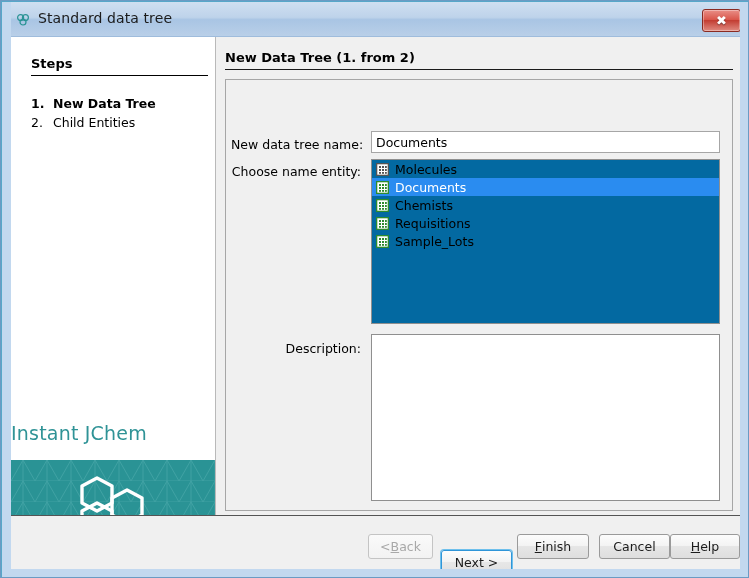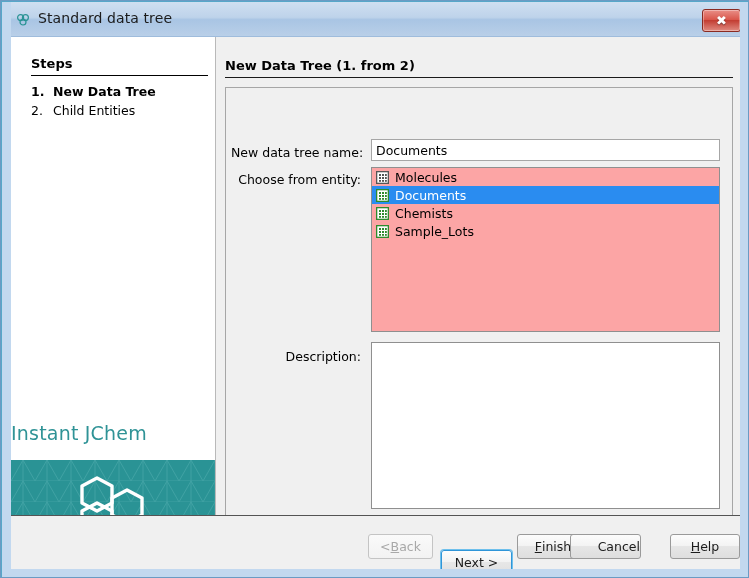--- a/index.html
+++ b/index.html
@@ -139,20 +139,21 @@
     height: 18px;
   }
   .step-num {
     width: 22px;
     font-size: 12.5px;
     color: #000;
   }
   .step-label {
     font-size: 12.5px;
     color: #000;
+    margin-top: 12px;
   }
   .step-row.active .step-num,
   .step-row.active .step-label { font-weight: bold; }
 
   .brand-name {
     position: absolute;
     left: 0; top: 385px;
     width: 205px;
     text-align: left;
     font-size: 19px;
@@ -178,21 +179,21 @@
     top: 50%;
     transform: translate(-50%, -50%);
     width: 74px;
     height: 66px;
   }
 
   
   .content-panel {
     position: absolute;
     left: 205px;
-    top: 8px;
+    top: 0px;
     width: 524px;
     height: 478px;
     box-sizing: border-box;
     background: #f0f0f0;
   }
   .content-title {
     position: absolute;
     left: 9px; top: 13px;
     font-size: 13px;
     font-weight: bold;
@@ -238,21 +239,21 @@
     color: #000;
     padding: 0 4px;
     outline: none;
   }
 
   .listbox {
     position: absolute;
     left: 145px; top: 79px;
     width: 349px; height: 165px;
     box-sizing: border-box;
-    background: #fca5a5;
+    background: #0369a1;
     border: 1px solid #8f8f8f;
     overflow: hidden;
     cursor: default;
   }
   .list-item {
     display: flex;
     align-items: center;
     height: 18px;
     padding-left: 4px;
     font-size: 12.5px;
@@ -329,21 +330,21 @@
   .btn.focused {
     border: 1px solid #2f95d8;
     box-shadow: 0 0 0 1px #6fc0ec;
     background: linear-gradient(to bottom, #fdfdfd 0%, #f2f2f2 48%, #e7e7e7 50%, #dfdfdf 100%);
   }
   .btn .mn { text-decoration: underline; }
 
   .btn-back   { left: 357px; width: 65px; }
   .btn-next   { left: 430px; width: 71px; margin-top: 16px; }
   .btn-finish { left: 506px; width: 72px; }
-  .btn-cancel { left: 559px; width: 71px; justify-content: flex-end; }
+  .btn-cancel { left: 588px; width: 71px; }
   .btn-help   { left: 659px; width: 70px; }
 </style>
 </head>
 <body>
 
 <div id="window">
 
   <div class="titlebar">
     <span class="title-icon">
       <svg width="16" height="16" viewBox="0 0 16 16">
@@ -400,21 +401,21 @@
 
     <div class="content-panel">
       <div class="content-title">New Data Tree (1. from 2)</div>
       <div class="content-rule"></div>
 
       <div class="form-box">
 
         <div class="field-label lbl-name">New data tree name:</div>
         <input class="text-input" type="text" value="Documents" style="">
 
-        <div class="field-label lbl-root">Choose from entity:</div>
+        <div class="field-label lbl-root">Choose name entity:</div>
         <div class="listbox">
 
           <div class="list-item">
             <svg class="entity-icon" viewBox="0 0 13 13">
               <rect x="0.5" y="0.5" width="12" height="12" fill="#ffffff" stroke="#555555" stroke-width="1.6"></rect>
               <g fill="#555555">
                 <rect x="3" y="3" width="2" height="2"></rect>
                   <rect x="6" y="3" width="2" height="2"></rect>
                   <rect x="9" y="3" width="1.8" height="2"></rect>
                 <rect x="3" y="6" width="2" height="2"></rect>
@@ -457,20 +458,37 @@
                   <rect x="6" y="6" width="2" height="2"></rect>
                   <rect x="9" y="6" width="1.8" height="2"></rect>
                 <rect x="3" y="9" width="2" height="1.8"></rect>
                   <rect x="6" y="9" width="2" height="1.8"></rect>
                   <rect x="9" y="9" width="1.8" height="1.8"></rect>
               </g>
             </svg>
             <span>Chemists</span>
           </div>
 
+          <div class="list-item">
+            <svg class="entity-icon" viewBox="0 0 13 13">
+              <rect x="0.5" y="0.5" width="12" height="12" fill="#ffffff" stroke="#2e8b2e" stroke-width="1.6"></rect>
+              <g fill="#2e8b2e">
+                <rect x="3" y="3" width="2" height="2"></rect>
+                  <rect x="6" y="3" width="2" height="2"></rect>
+                  <rect x="9" y="3" width="1.8" height="2"></rect>
+                <rect x="3" y="6" width="2" height="2"></rect>
+                  <rect x="6" y="6" width="2" height="2"></rect>
+                  <rect x="9" y="6" width="1.8" height="2"></rect>
+                <rect x="3" y="9" width="2" height="1.8"></rect>
+                  <rect x="6" y="9" width="2" height="1.8"></rect>
+                  <rect x="9" y="9" width="1.8" height="1.8"></rect>
+              </g>
+            </svg>
+            <span>Requisitions</span>
+          </div>
 
           <div class="list-item">
             <svg class="entity-icon" viewBox="0 0 13 13">
               <rect x="0.5" y="0.5" width="12" height="12" fill="#ffffff" stroke="#2e8b2e" stroke-width="1.6"></rect>
               <g fill="#2e8b2e">
                 <rect x="3" y="3" width="2" height="2"></rect>
                   <rect x="6" y="3" width="2" height="2"></rect>
                   <rect x="9" y="3" width="1.8" height="2"></rect>
                 <rect x="3" y="6" width="2" height="2"></rect>
                   <rect x="6" y="6" width="2" height="2"></rect>

